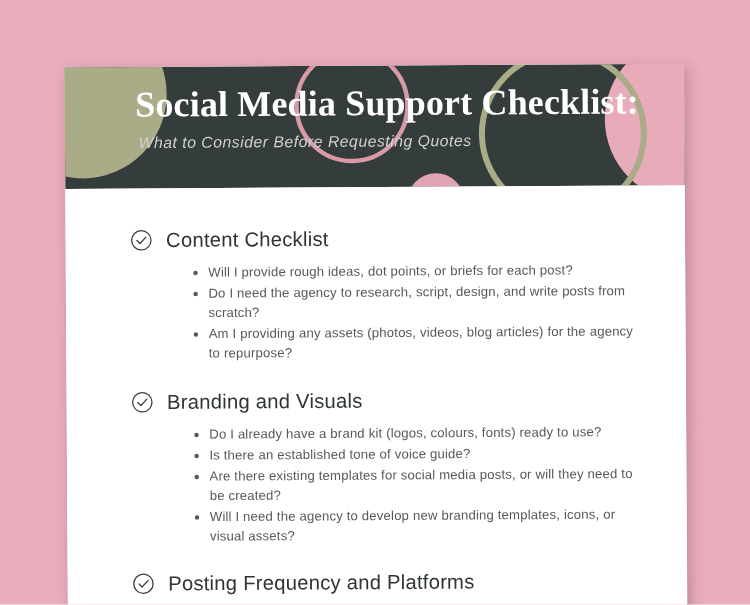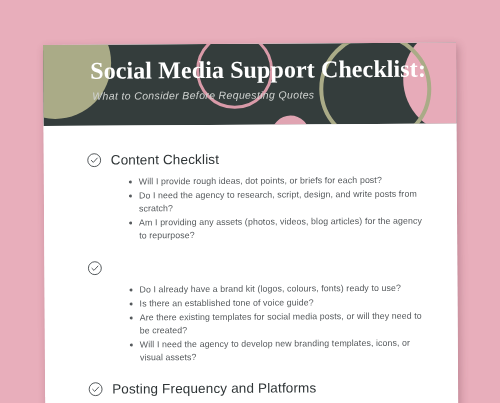--- a/index.html
+++ b/index.html
@@ -212,20 +212,21 @@
           <li>Am I providing any assets (photos, videos, blog articles) for the agency to repurpose?</li>
         </ul>
       </div>
 
       <div class="section">
         <div class="section-head">
           <svg class="check-icon" viewBox="0 0 20 20">
             <circle cx="10" cy="10" r="8.6" fill="none" stroke="#3a4043" stroke-width="1.15"></circle>
             <path d="M6.1 10.2 L8.8 12.9 L14.1 7.2" fill="none" stroke="#3a4043" stroke-width="1.15" stroke-linecap="round" stroke-linejoin="round"></path>
           </svg>
+          <span class="section-title">Branding and Visuals</span>
         </div>
         <ul class="bullets">
           <li>Do I already have a brand kit (logos, colours, fonts) ready to use?</li>
           <li>Is there an established tone of voice guide?</li>
           <li>Are there existing templates for social media posts, or will they need to be created?</li>
           <li>Will I need the agency to develop new branding templates, icons, or visual assets?</li>
         </ul>
       </div>
 
       <div class="section">

